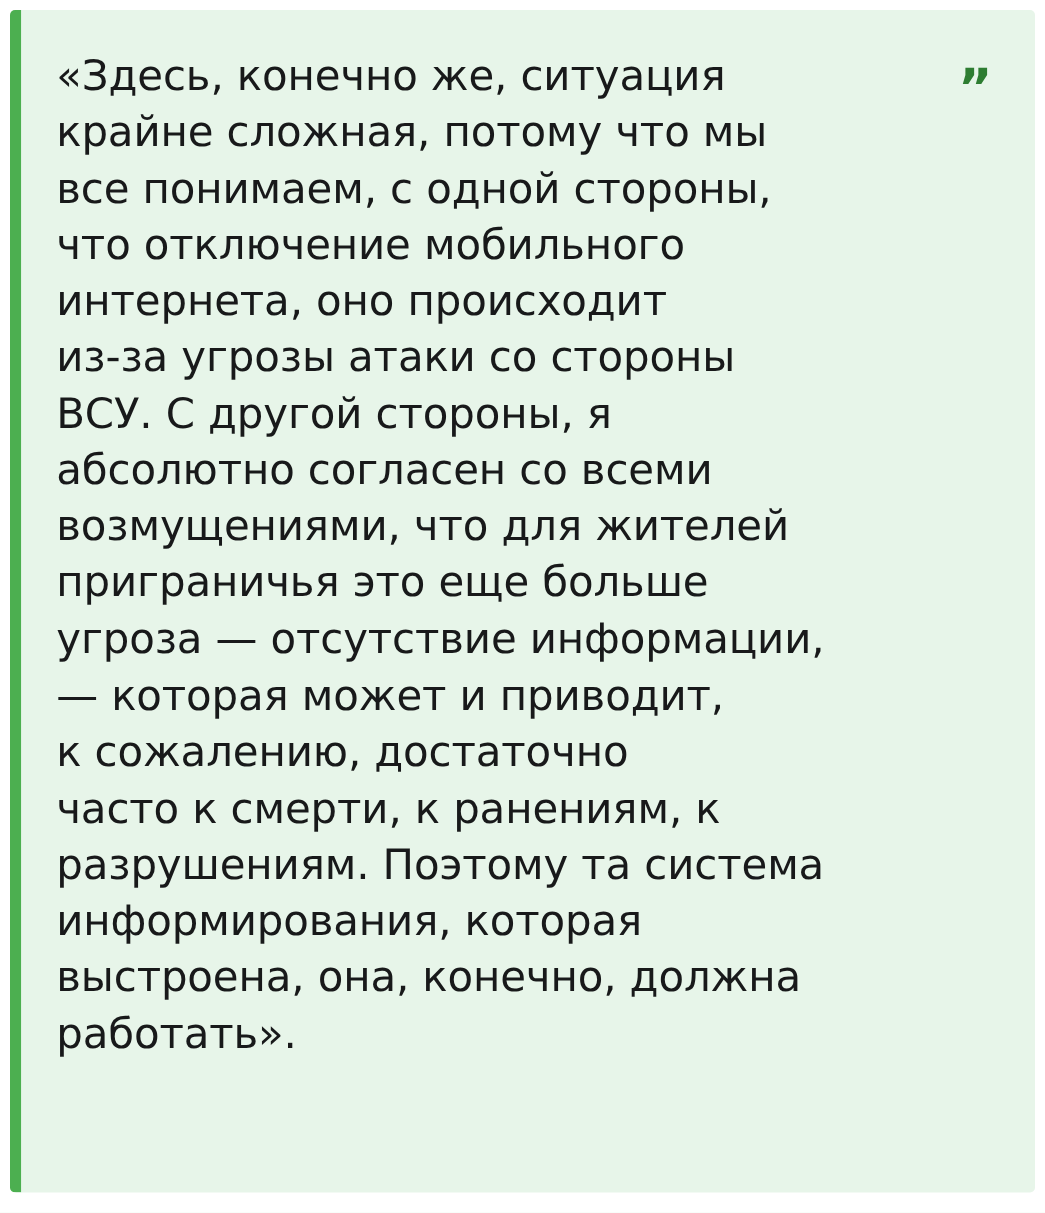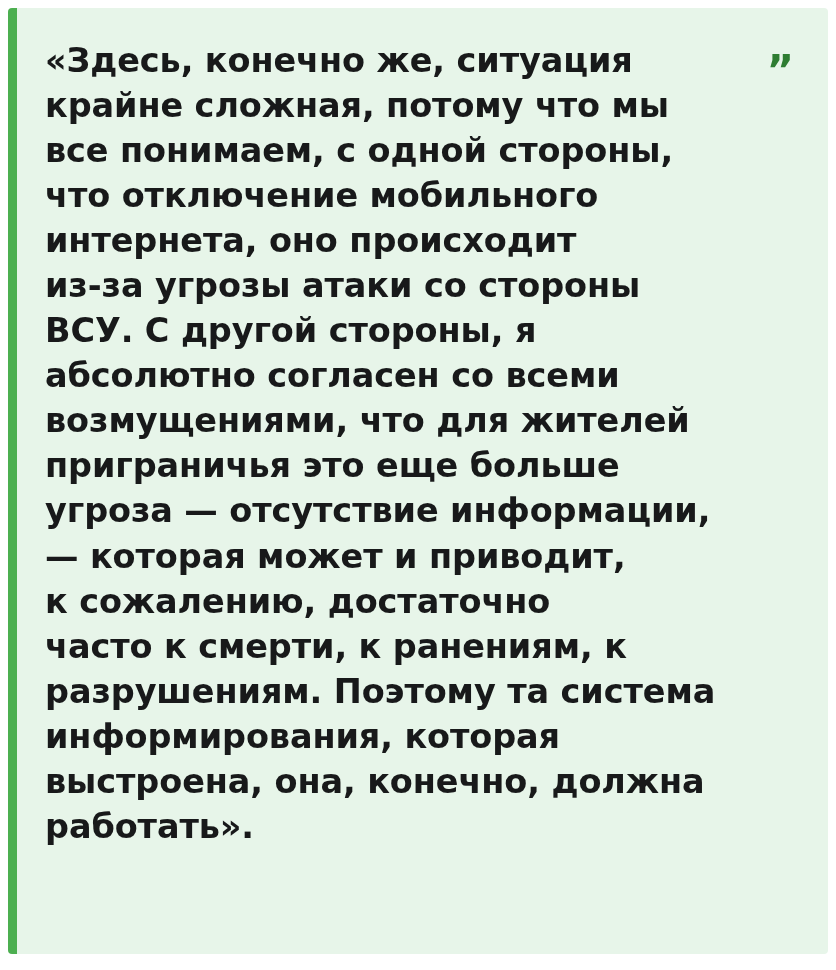--- a/index.html
+++ b/index.html
@@ -34,21 +34,21 @@
     font-weight: bold;
     line-height: 1;
     letter-spacing: -2px;
     font-family: "DejaVu Sans", "Liberation Sans", sans-serif;
   }
   .quote-text {
     margin: 0;
     color: #18191a;
     font-size: 33.5px;
     line-height: 1.345;
-    font-weight: 700;
+    font-weight: 400;
     letter-spacing: -0.1px;
     white-space: pre-wrap;
     word-break: normal;
   }
 </style>
 </head>
 <body>
 
 <div class="quote-card">
   <span class="quote-mark">”</span>

